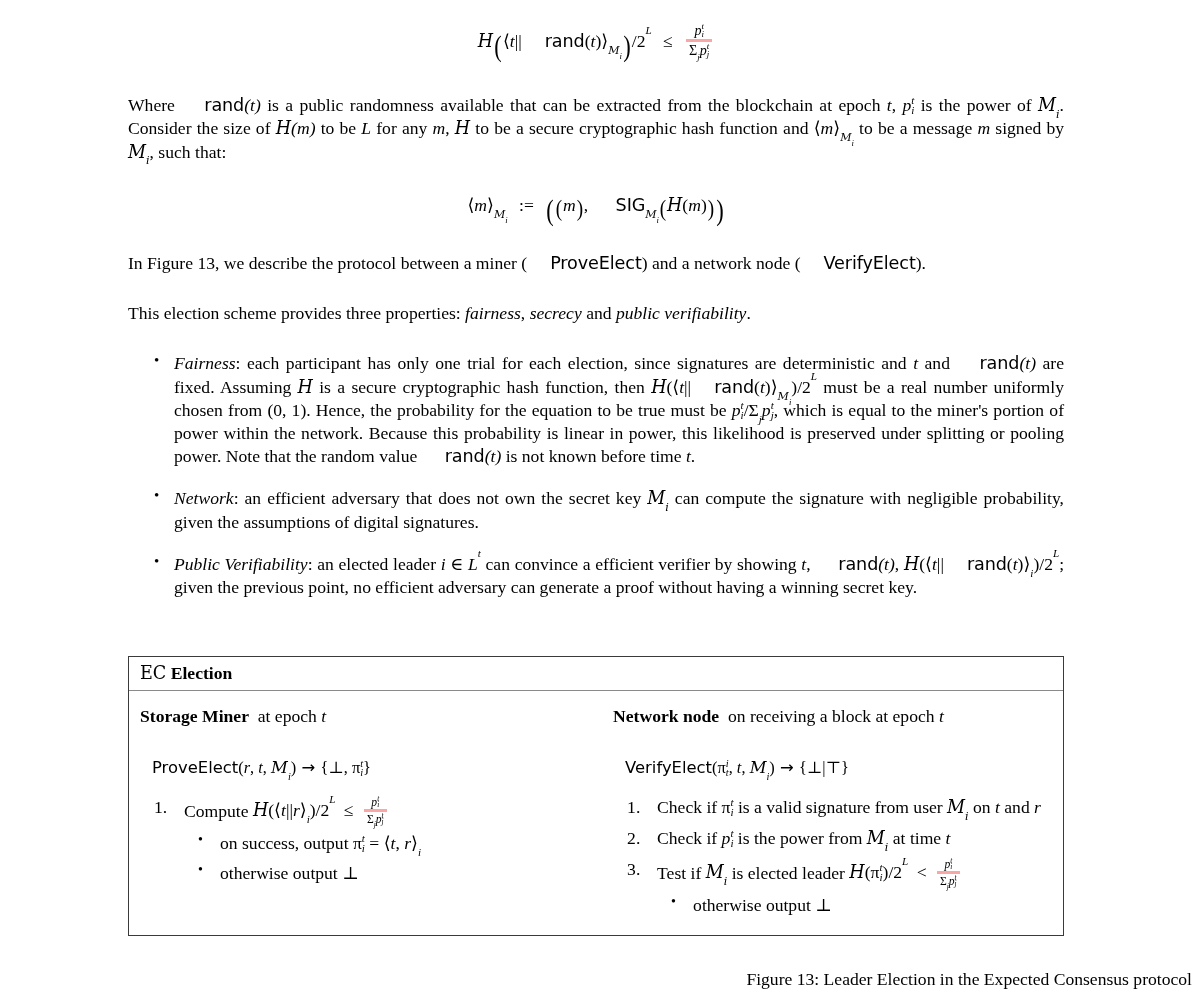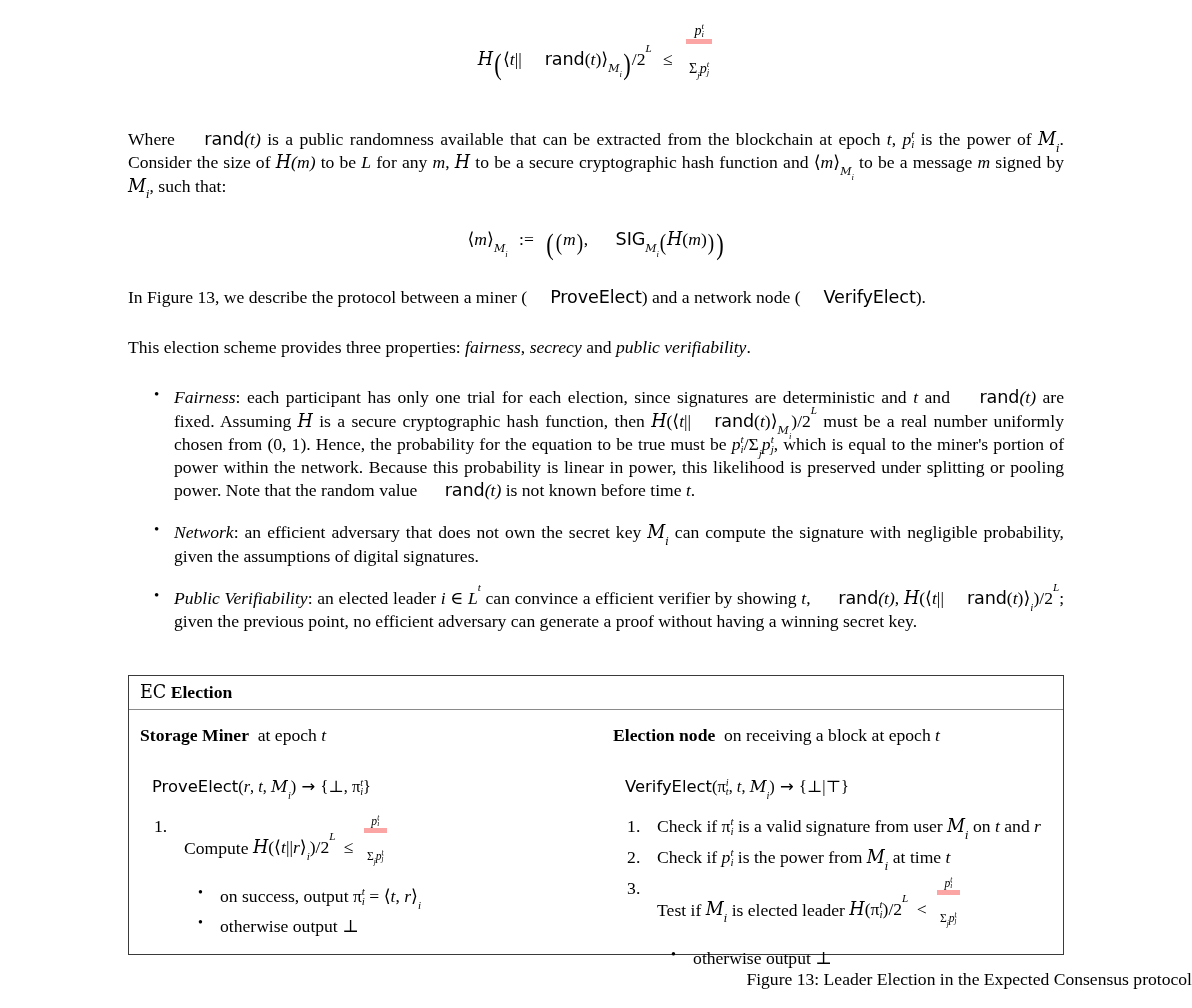--- a/index.html
+++ b/index.html
@@ -51,21 +51,21 @@
   .supsub .lo { margin-top: -0.12em; }
   .frac {
     display: inline-block;
     vertical-align: -0.52em;
     text-align: center;
     font-size: 80%;
     line-height: 1.12;
     margin: 0 2px;
   }
   .frac .num { display: block; padding: 0 3px; }
-  .frac .den { display: block; padding: 16px 3px; border-top: 5px solid #fca5a5; }
+  .frac .den { display: block; padding: 0 3px; border-top: 3px solid #fca5a5; }
   .bigparen {
     display: inline-block;
     font-size: 168%;
     font-style: normal;
     vertical-align: -0.30em;
     line-height: 0.62;
     transform: scaleX(0.76);
   }
   .medparen {
     display: inline-block;
@@ -105,21 +105,21 @@
     left: 26px;
     top: -1px;
     font-size: 15px;
   }
   .it { font-style: italic; }
 
   
   .figbox {
     position: absolute;
     left: 128px;
-    top: 675px;
+    top: 656px;
     width: 936px;
     height: 280px;
     border: 1px solid #3a3a3a;
     box-sizing: border-box;
     background: #fff;
   }
   .figtitle {
     height: 33px;
     line-height: 33px;
     padding-left: 11px;
@@ -274,21 +274,21 @@
               </li>
             </ul>
           </li>
         </ol>
 
       </div>
 
       <div class="col col-right">
 
         <div class="colhead">
-          <b>Election node</b>
+          <b>Network node</b>
           &nbsp;on receiving a block at epoch <span class="math mi">t</span>
         </div>
 
         <div class="sig">
           VerifyElect<span class="math"><span class="mup">(</span><span class="mup">π</span><span class="supsub"><span class="hi">i</span><span class="lo">t</span></span><span class="mup">,</span> <span class="mi">t</span><span class="mup">,</span> <span class="cal">M</span><sub class="s">i</sub><span class="mup">)</span></span>
           <span class="mup">→</span>
           <span class="math"><span class="mup">{⊥|⊤}</span></span>
         </div>
 
         <ol class="steps">

